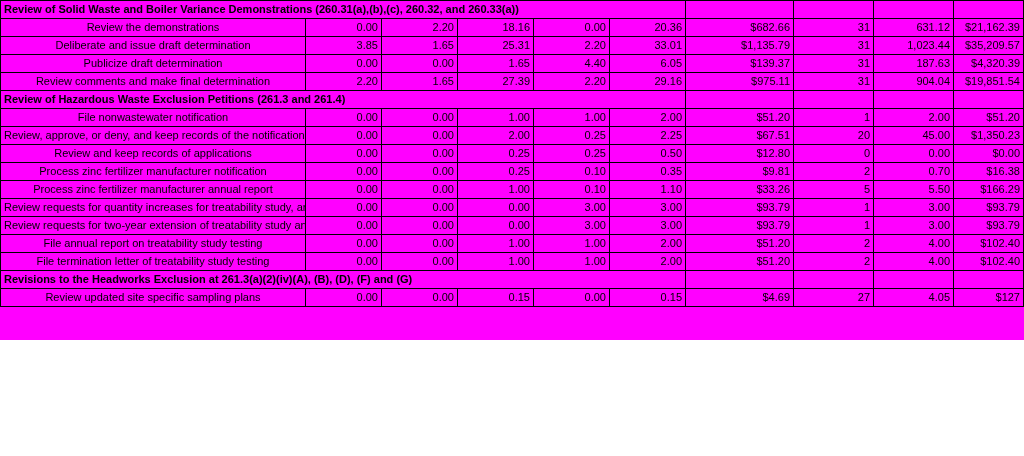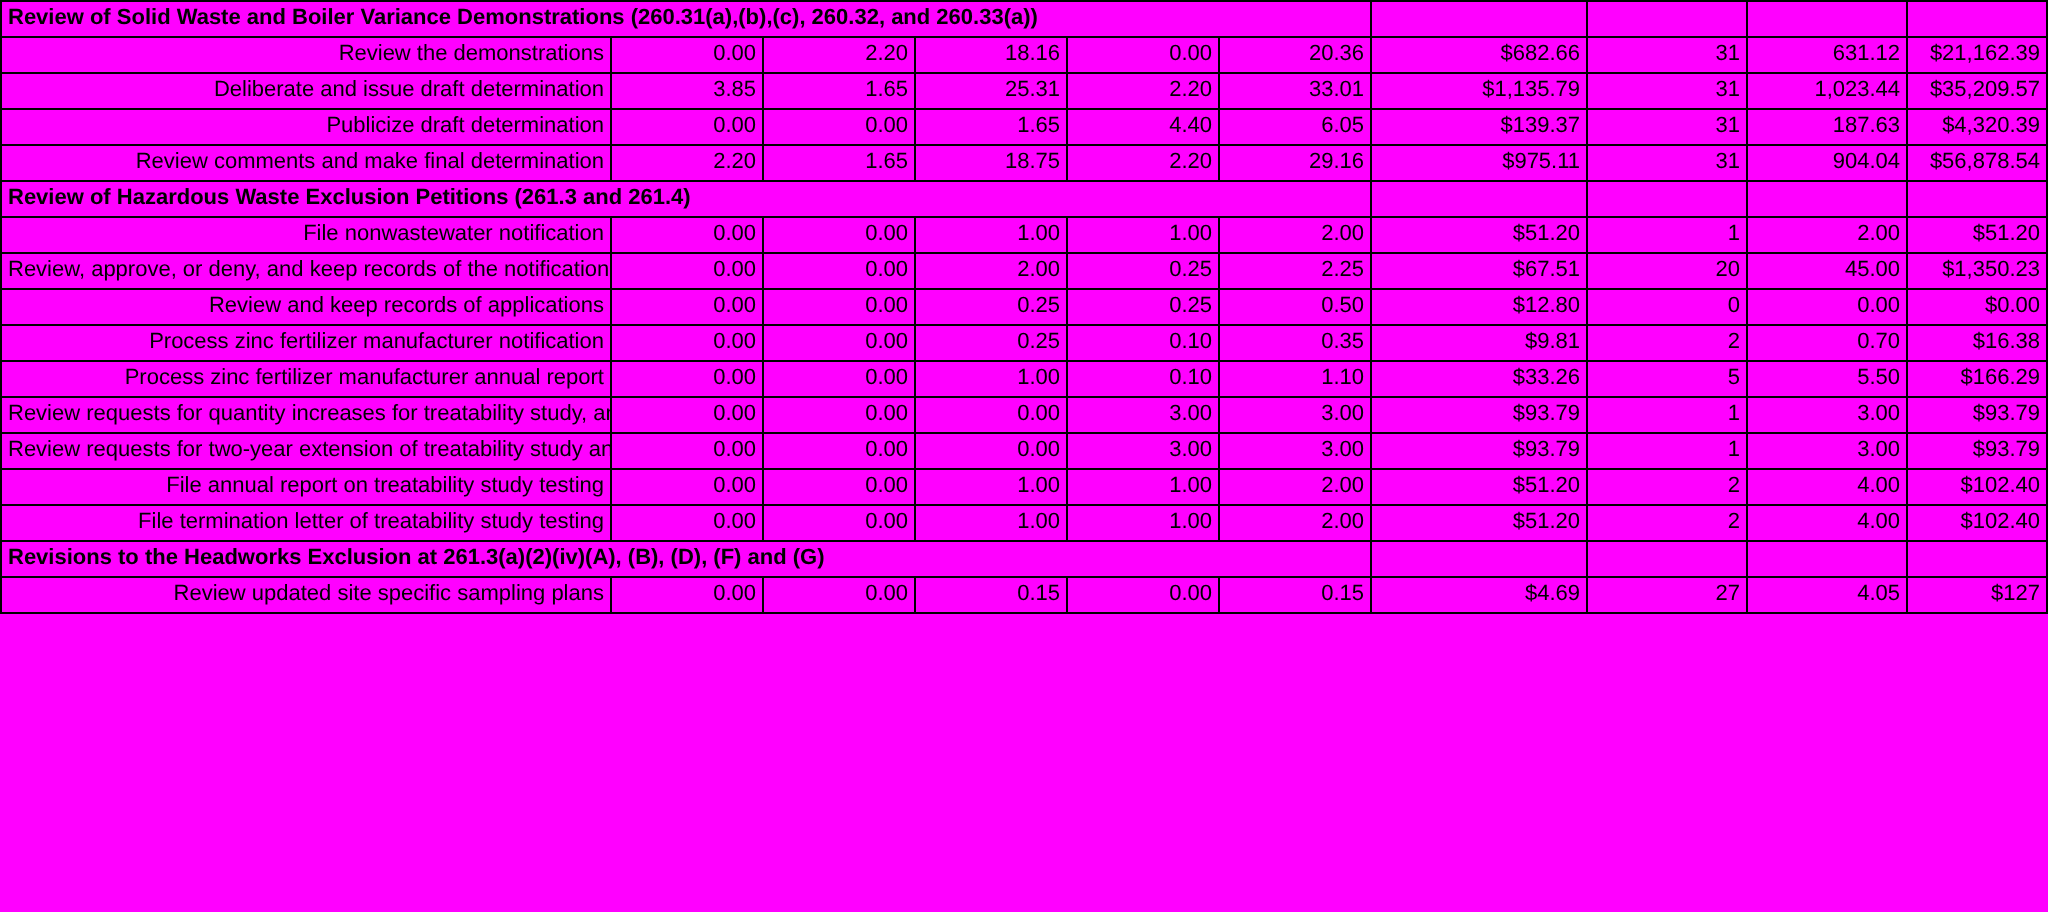--- a/index.html
+++ b/index.html
@@ -1,38 +1,38 @@
 <!DOCTYPE html>
 <html><head>
 <meta charset="utf-8">
 <style>
   html,body{margin:0;padding:0;background:#ffffff;}
   body{font-family:"Liberation Sans", sans-serif;}
-  .sheet{width:1024px;height:456px;overflow:hidden;position:relative;background:#ff00ff;}
+  .sheet{width:1024px;height:340px;overflow:hidden;position:relative;background:#ff00ff;}
   table.grid{border-collapse:collapse;width:1024px;table-layout:fixed;}
   table.grid td{
     border:1px solid #000000;
     font-size:11px;
     line-height:1.05;
     color:#000000;
     padding:0 3px;
     height:17px;
     vertical-align:middle;
     white-space:nowrap;
     overflow:hidden;
     background:#ff00ff;
   }
   td.section{
     background:#c0c0c0;
     font-weight:bold;
     font-size:12px;
     text-align:left;
   }
   td.sectionblank{background:#c0c0c0;}
-  td.label{text-align:right;}
+  td.label{text-align:center;}
   td.num{text-align:right;}
   td.tall{height:31px;}
   .wrapcell{white-space:normal;line-height:1.05;}
 </style>
 </head>
 <body>
 
 <div class="sheet">
   <table class="grid">
     <colgroup>
@@ -88,27 +88,27 @@
           <td class="num">6.05</td>
           <td class="num">$139.37</td>
           <td class="num">31</td>
           <td class="num">187.63</td>
           <td class="num">$4,320.39</td>
         </tr>
         <tr>
           <td class="label">Review comments and make final determination</td>
           <td class="num">2.20</td>
           <td class="num">1.65</td>
-          <td class="num">18.75</td>
+          <td class="num">27.39</td>
           <td class="num">2.20</td>
           <td class="num">29.16</td>
           <td class="num">$975.11</td>
           <td class="num">31</td>
           <td class="num">904.04</td>
-          <td class="num">$56,878.54</td>
+          <td class="num">$19,851.54</td>
         </tr>
         <tr>
           <td class="section" colspan="6">Review of Hazardous Waste Exclusion Petitions (261.3 and 261.4)</td>
           <td class="sectionblank"></td>
           <td class="sectionblank"></td>
           <td class="sectionblank"></td>
           <td class="sectionblank"></td>
         </tr>
         <tr>
           <td class="label">File nonwastewater notification</td>

